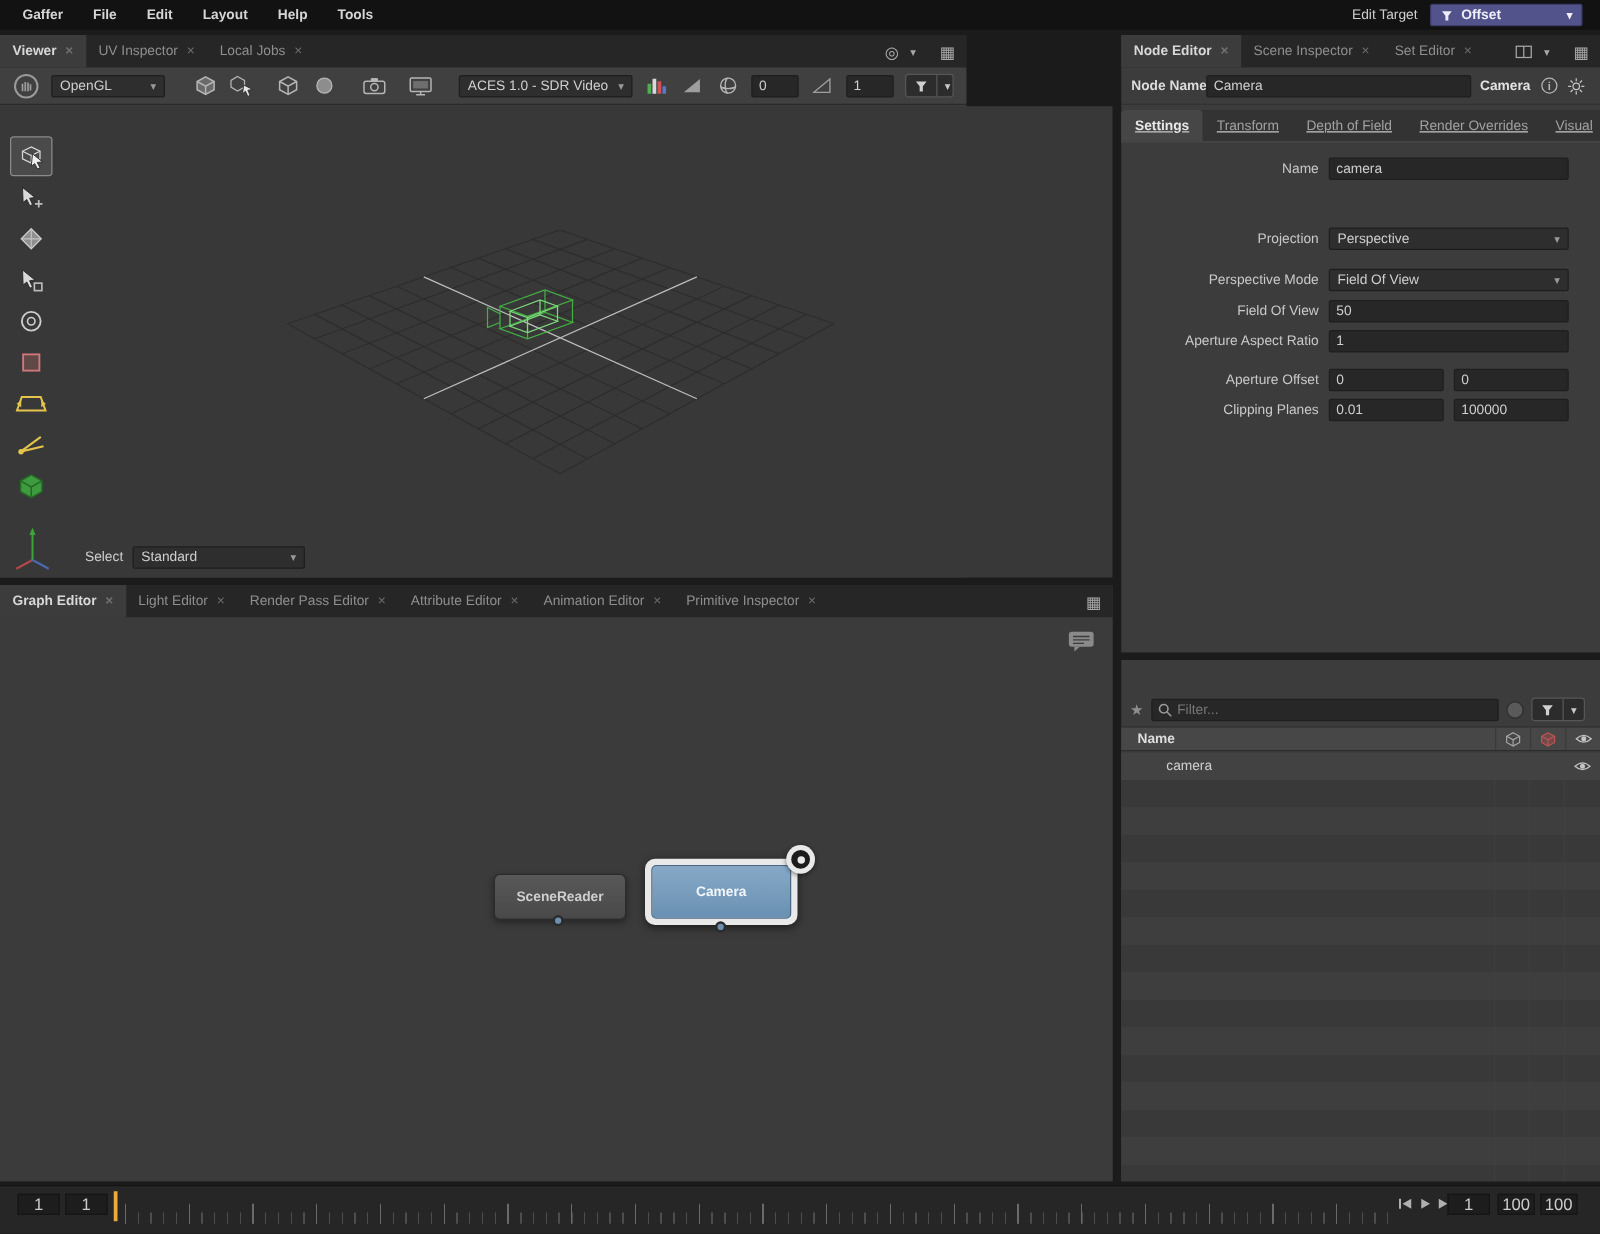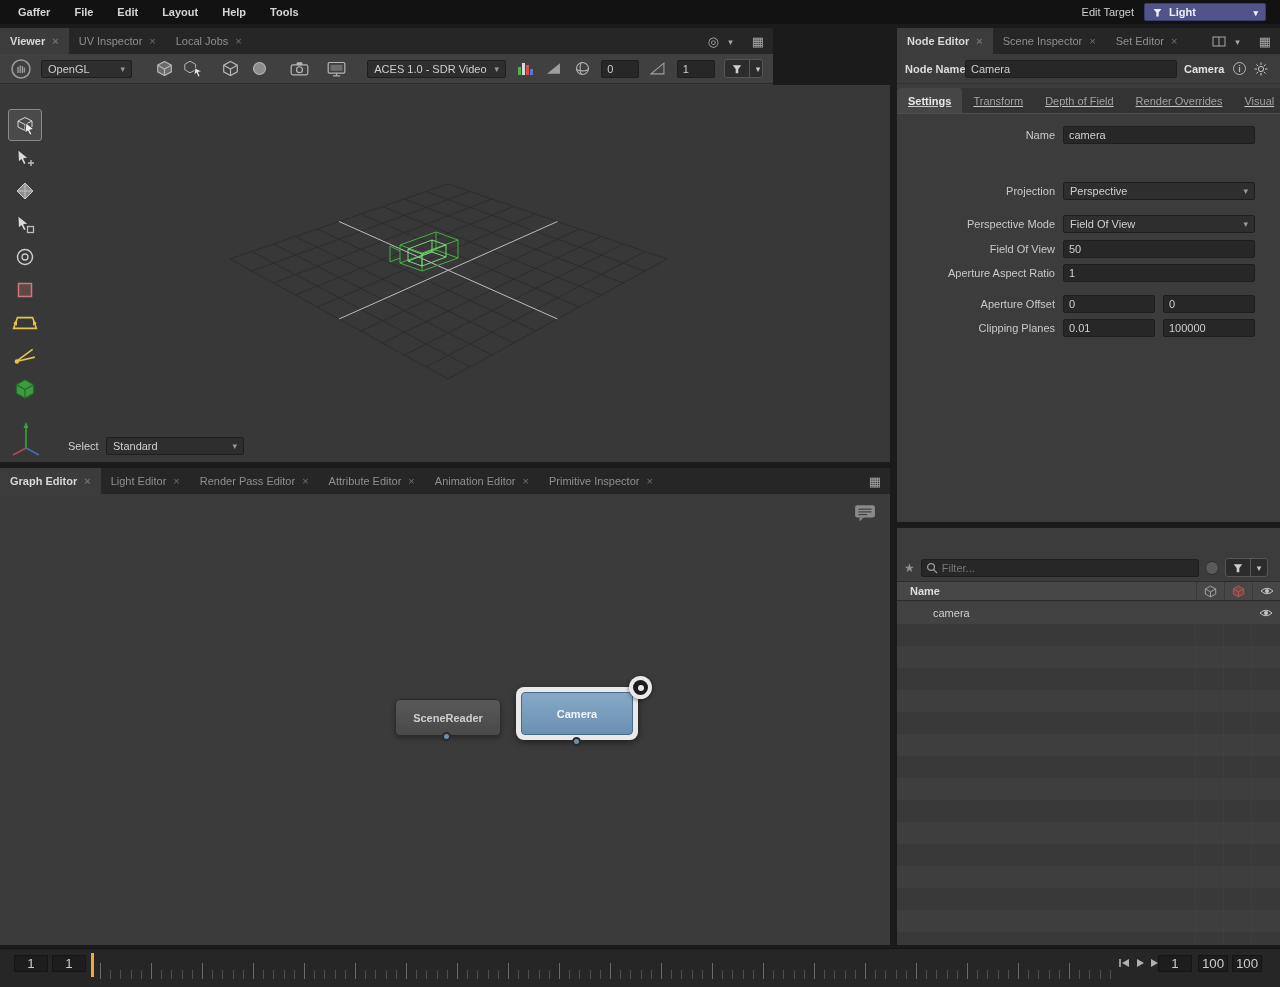--- a/index.html
+++ b/index.html
@@ -172,21 +172,21 @@
     <div class="menu-item">Help</div>
     <div class="menu-item">Tools</div>
     <div id="mb-right">
       <span id="edit-target-label">Edit Target</span>
       <div id="source-btn">
         <span>
           <svg width="11" height="11" viewBox="0 0 14 14">
               <path d="M2 2.5 L12 2.5 L8.5 7 L8.5 12 L5.5 12 L5.5 7 Z" fill="#eceefa"></path>
             </svg>
         </span>
-        <span>Light</span>
+        <span>Offset</span>
         <span class="grow"></span>
         <span class="dd-arrow"></span>
       </div>
     </div>
   </div>
 
   <div class="panel" id="viewer-panel">
     <div class="tabbar">
       <div class="tab active">
         <span>Viewer</span>

